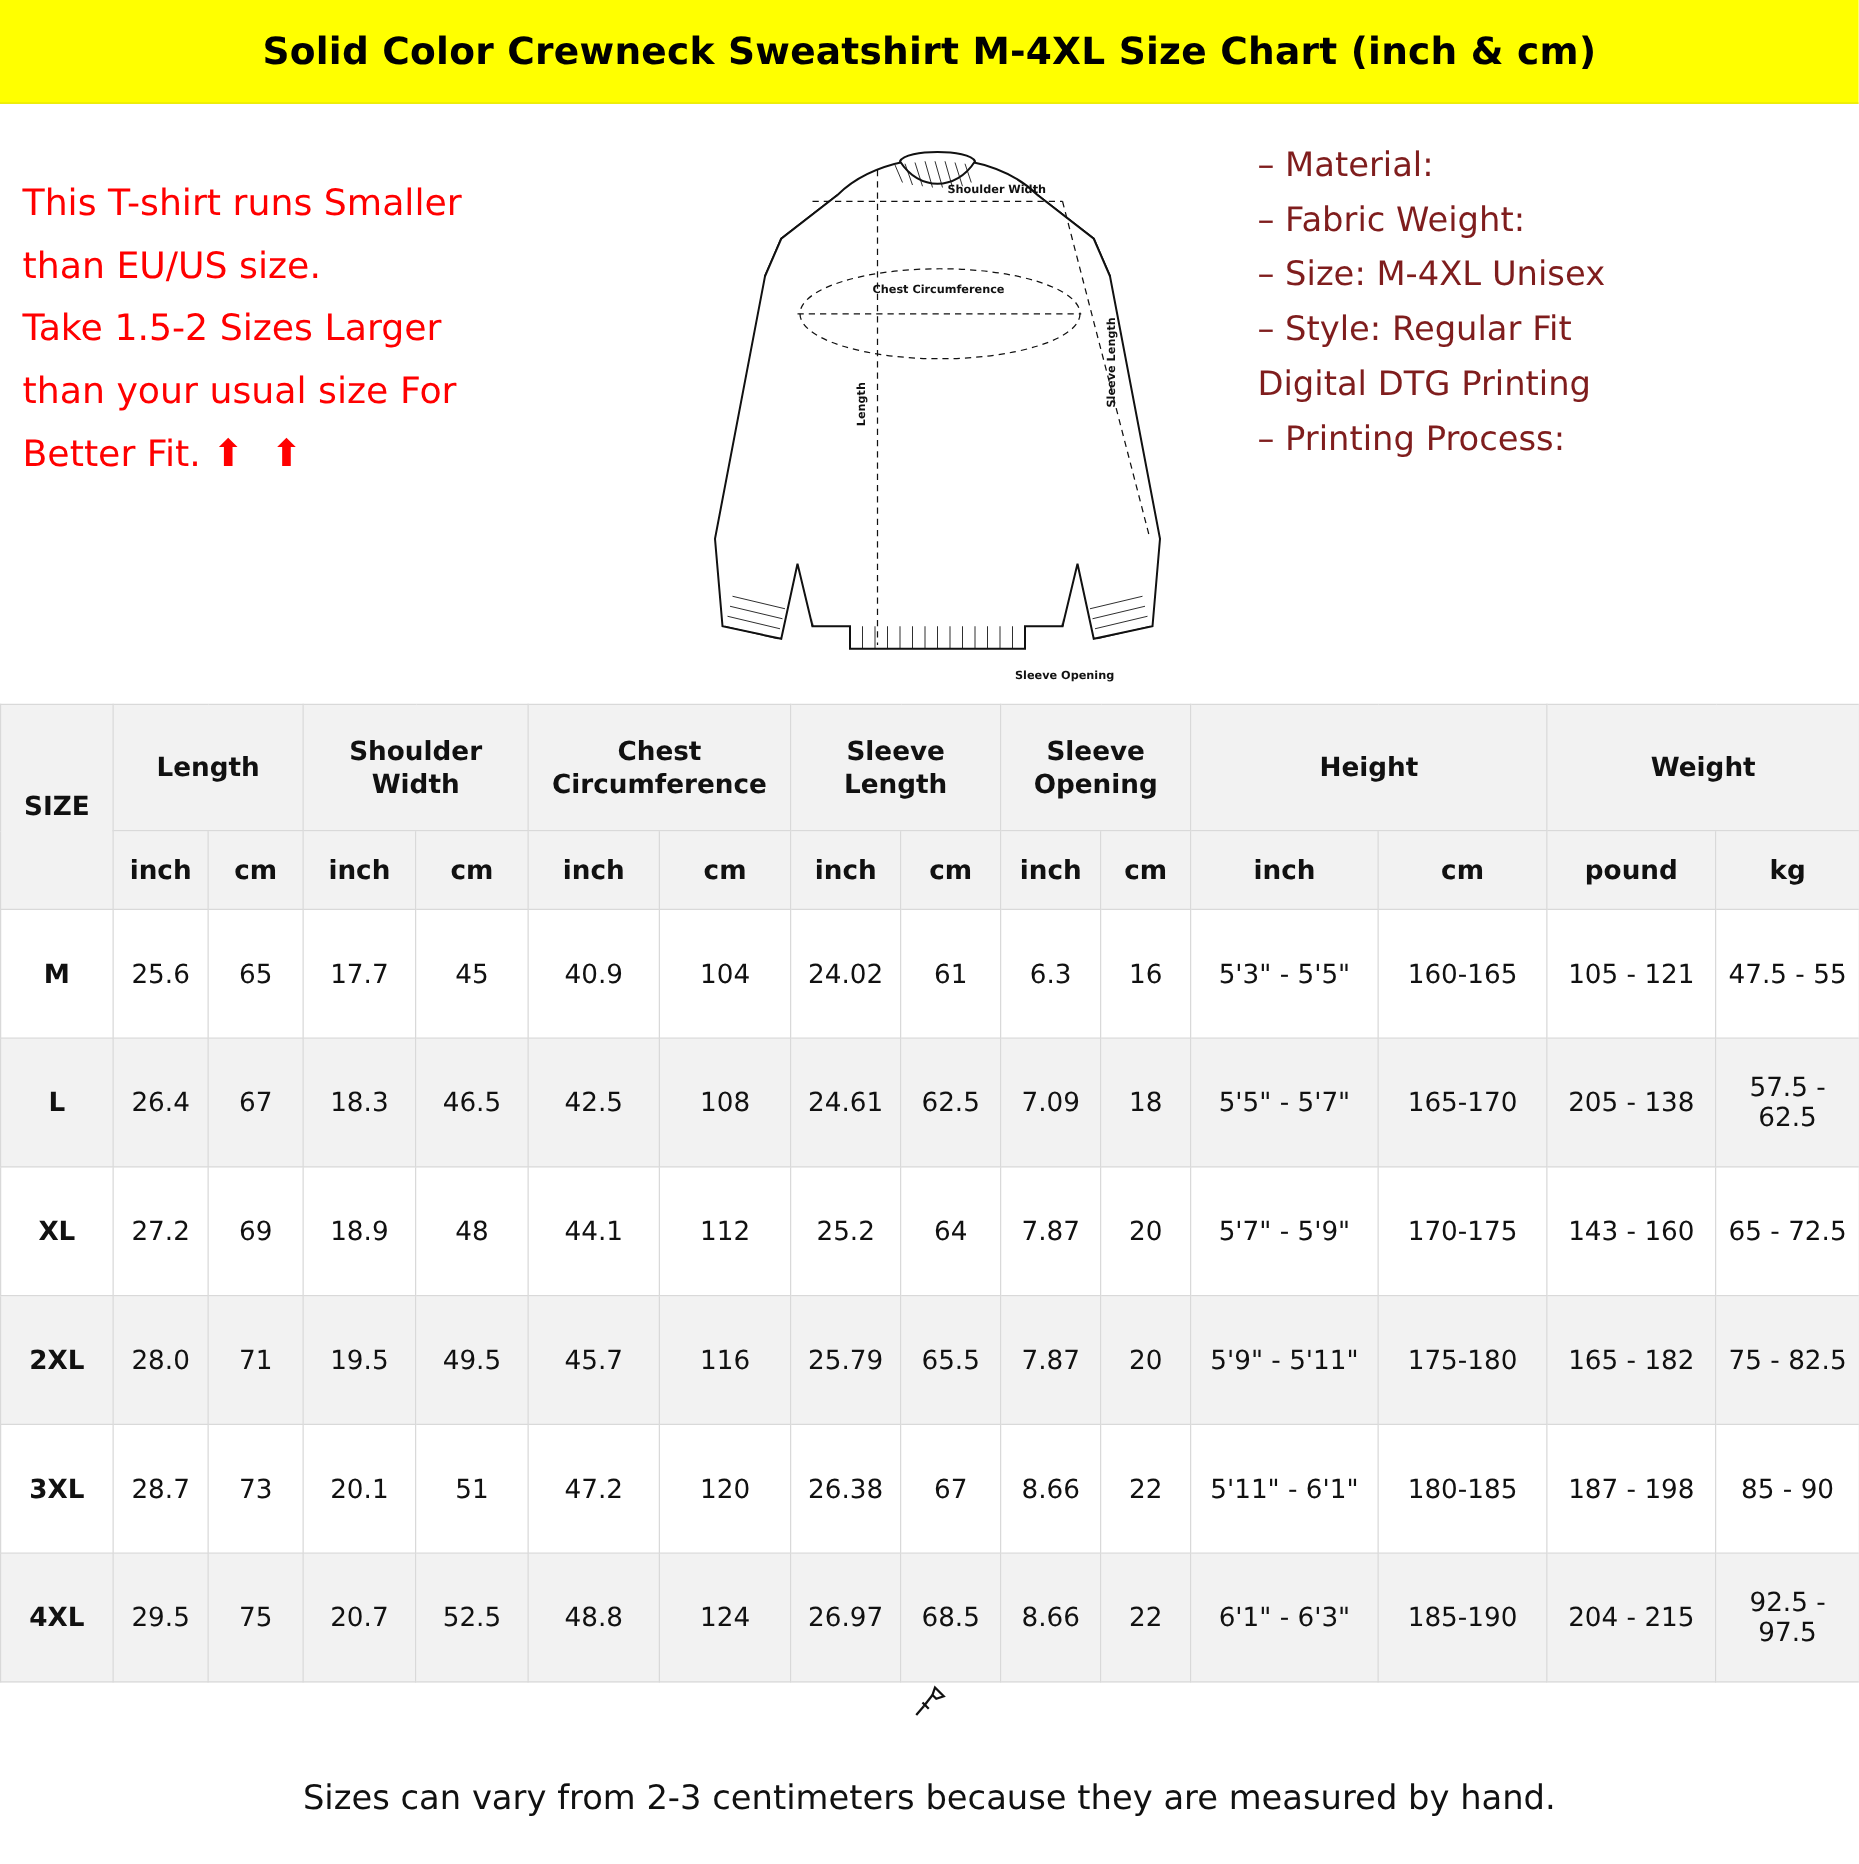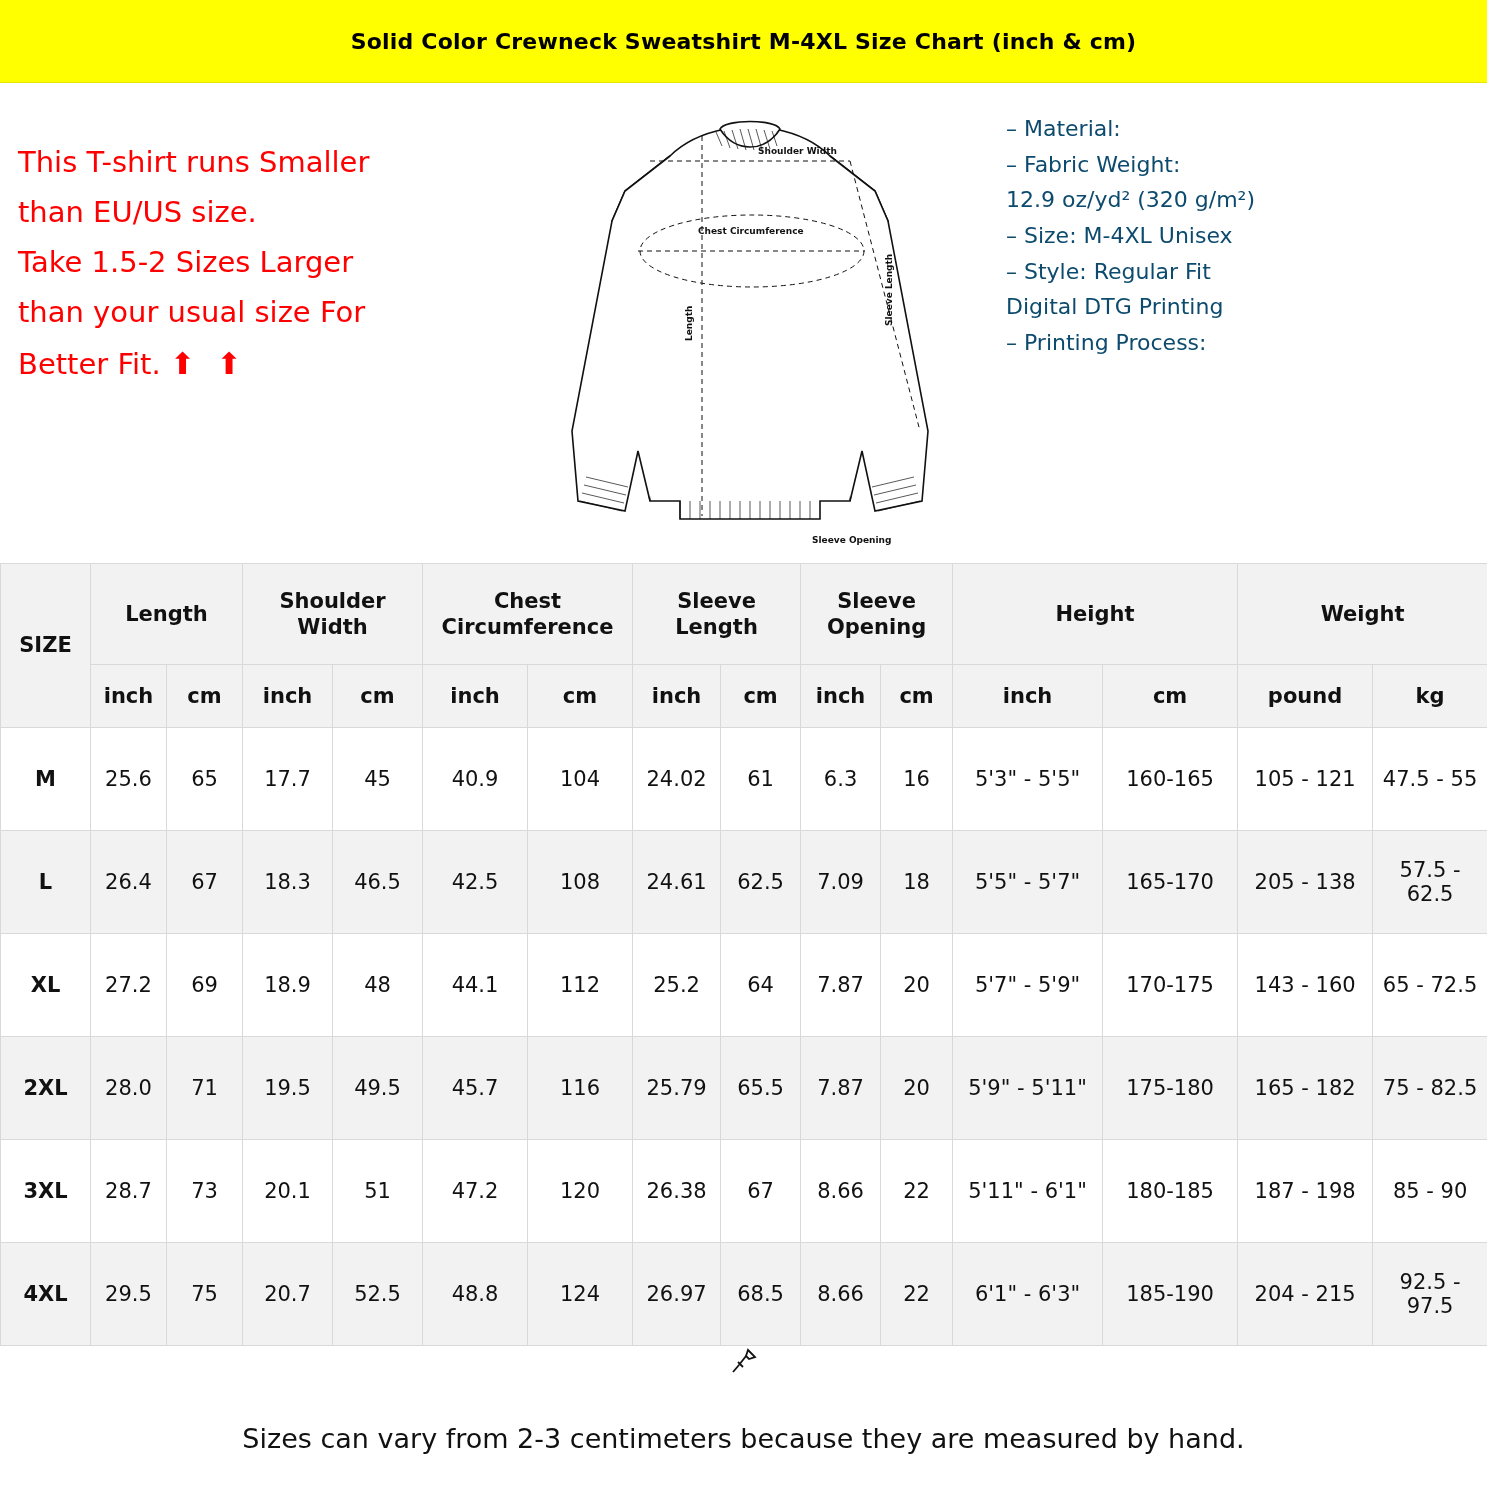--- a/index.html
+++ b/index.html
@@ -24,21 +24,21 @@
   
   .header-bar {
     background: #ffff00;
     height: 82px;
     display: flex;
     align-items: center;
     justify-content: center;
     border-bottom: 1px solid #e6e600;
   }
   .header-title {
-    font-size: 22px;
+    font-size: 30px;
     font-weight: bold;
     color: #000000;
     text-align: center;
     letter-spacing: 0.2px;
   }
 
   
   .top-area {
     display: flex;
     height: 480px;
@@ -66,23 +66,23 @@
     position: relative;
     padding-top: 18px;
     box-sizing: border-box;
   }
   .specs-col {
     flex: 1;
     padding: 28px 10px 0 16px;
     box-sizing: border-box;
   }
   .spec-line {
-    font-size: 22px;
+    font-size: 27px;
     line-height: 1.62;
-    color: #0c4a6e;
+    color: #7f1d1d;
     white-space: nowrap;
   }
 
   
   table.size-table {
     width: 100%;
     border-collapse: collapse;
     table-layout: fixed;
   }
   table.size-table th,
@@ -205,21 +205,20 @@
         <text class="diag-label" x="178" y="133">Chest Circumference</text>
         <text class="diag-label" x="172" y="240" transform="rotate(-90 172 240)">Length</text>
         <text class="diag-label" x="372" y="225" transform="rotate(-90 372 225)">Sleeve Length</text>
         <text class="diag-label" x="292" y="442">Sleeve Opening</text>
       </svg>
     </div>
 
     <div class="specs-col">
       <div class="spec-line">– Material:</div>
       <div class="spec-line">– Fabric Weight:</div>
-      <div class="spec-line">12.9 oz/yd² (320 g/m²)</div>
       <div class="spec-line">– Size: M-4XL Unisex</div>
       <div class="spec-line">– Style: Regular Fit</div>
       <div class="spec-line">Digital DTG Printing</div>
       <div class="spec-line">– Printing Process:</div>
     </div>
   </div>
 
   <table class="size-table">
     <colgroup>
       <col style="width:90px">

